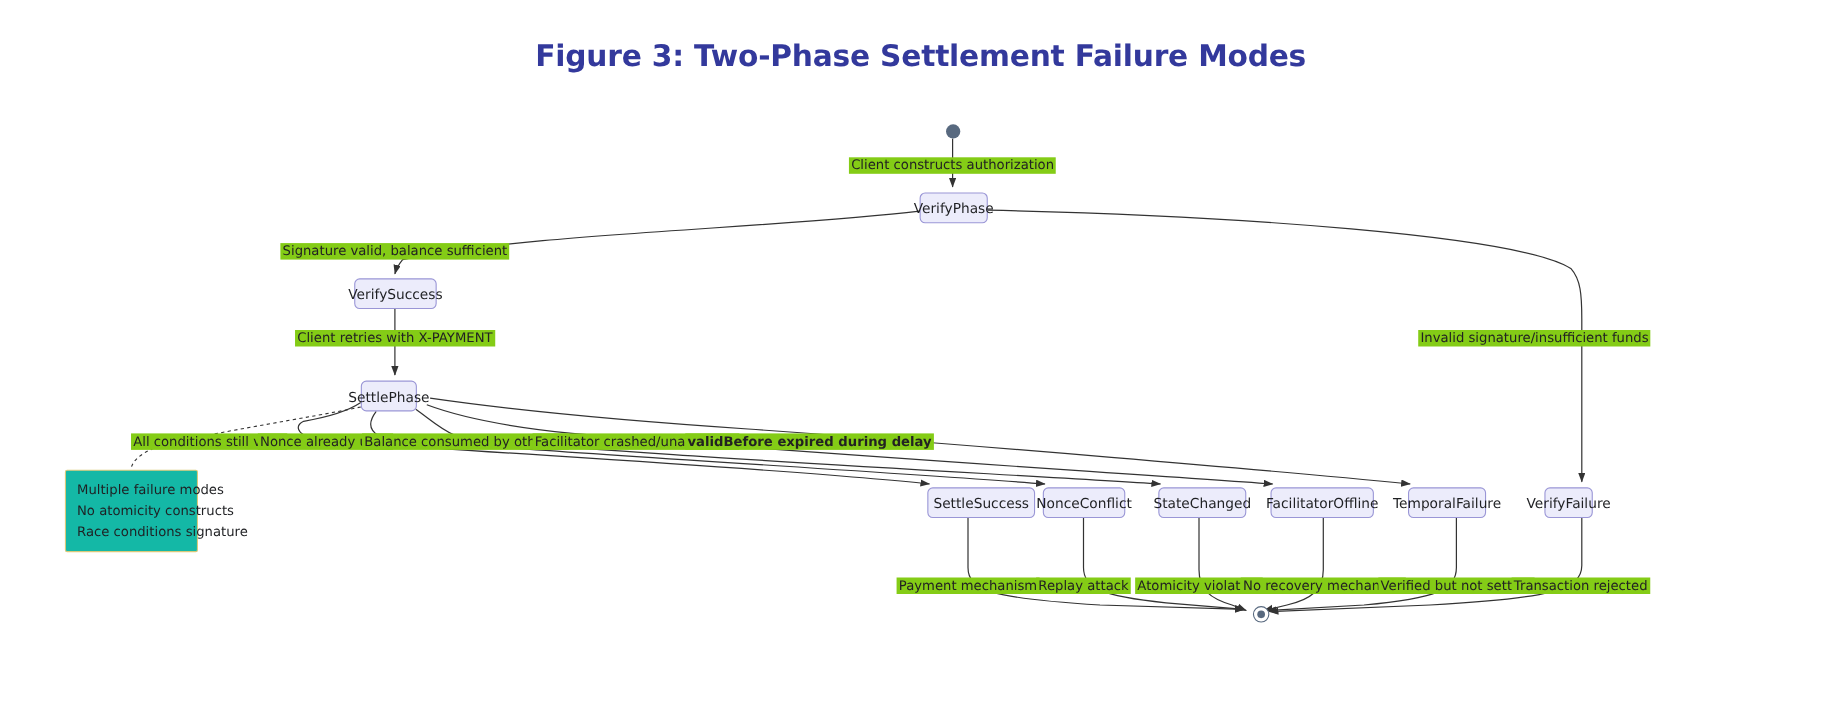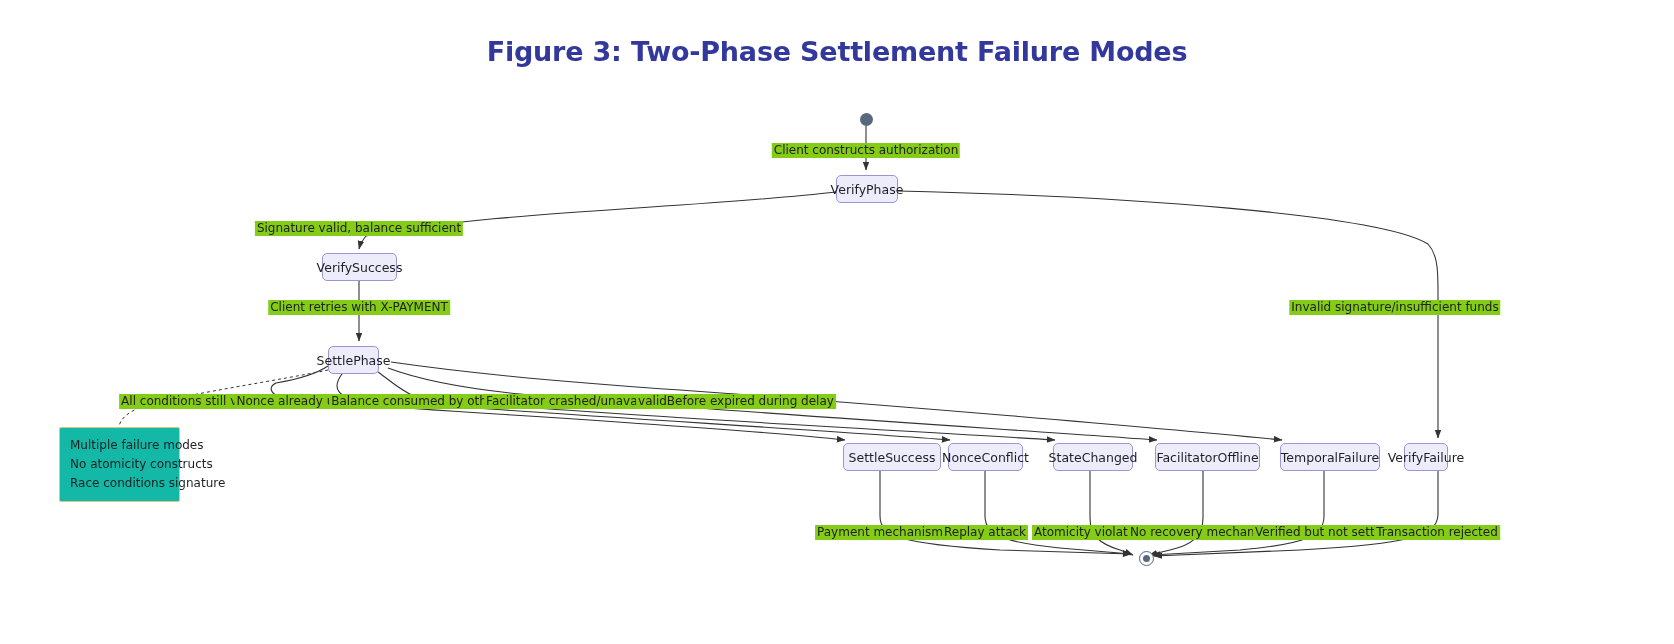--- a/index.html
+++ b/index.html
@@ -177,39 +177,39 @@
   </div>
   <div class="node" style="left:843px; top:443px; width:98px;">
     <span>SettleSuccess</span>
   </div>
   <div class="node" style="left:948px; top:443px; width:75px;">
     <span>NonceConflict</span>
   </div>
   <div class="node" style="left:1053px; top:443px; width:80px;">
     <span>StateChanged</span>
   </div>
-  <div class="node" style="left:1155px; top:443px; width:105px;">
+  <div class="node" style="left:1155px; top:443px; width:94px;">
     <span>FacilitatorOffline</span>
   </div>
-  <div class="node" style="left:1280px; top:443px; width:100px;">
+  <div class="node" style="left:1280px; top:443px; width:71px;">
     <span>TemporalFailure</span>
   </div>
   <div class="node" style="left:1404px; top:443px; width:44px;">
     <span>VerifyFailure</span>
   </div>
 
   <div class="edge-label" style="left:866px; top:143px;">Client constructs authorization</div>
   <div class="edge-label" style="left:359px; top:221px;">Signature valid, balance sufficient</div>
   <div class="edge-label" style="left:1395px; top:300px;">Invalid signature/insufficient funds</div>
   <div class="edge-label" style="left:359px; top:300px;">Client retries with X-PAYMENT</div>
   <div class="edge-label" style="left:190px; top:394px;">All conditions still valid</div>
   <div class="edge-label" style="left:296px; top:394px;">Nonce already used</div>
   <div class="edge-label" style="left:423px; top:394px;">Balance consumed by other tx</div>
   <div class="edge-label" style="left:578px; top:394px;">Facilitator crashed/unavailable</div>
-  <div class="edge-label" style="left:736px; top:394px;">validBefore expired during delay</div>
+  <div class="edge-label" style="left:736px; top:394px;font-weight:bold;">validBefore expired during delay</div>
   <div class="edge-label" style="left:880px; top:525px;">Payment mechanism</div>
   <div class="edge-label" style="left:985px; top:525px;">Replay attack</div>
   <div class="edge-label" style="left:1090px; top:525px;">Atomicity violation</div>
   <div class="edge-label" style="left:1203px; top:525px;">No recovery mechanism</div>
   <div class="edge-label" style="left:1324px; top:525px;">Verified but not settled</div>
   <div class="edge-label" style="left:1437px; top:525px;">Transaction rejected</div>
 
   <div class="note-box" style="left:59px; top:427px; width:121px;">
     <span class="note-line">Multiple failure modes</span>
     <span class="note-line">No atomicity constructs</span>

